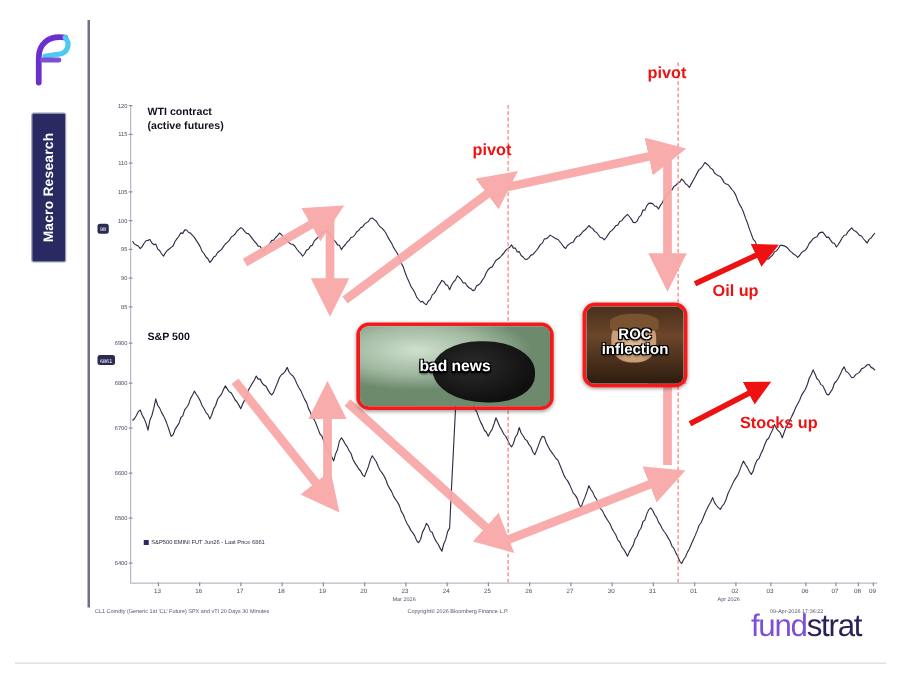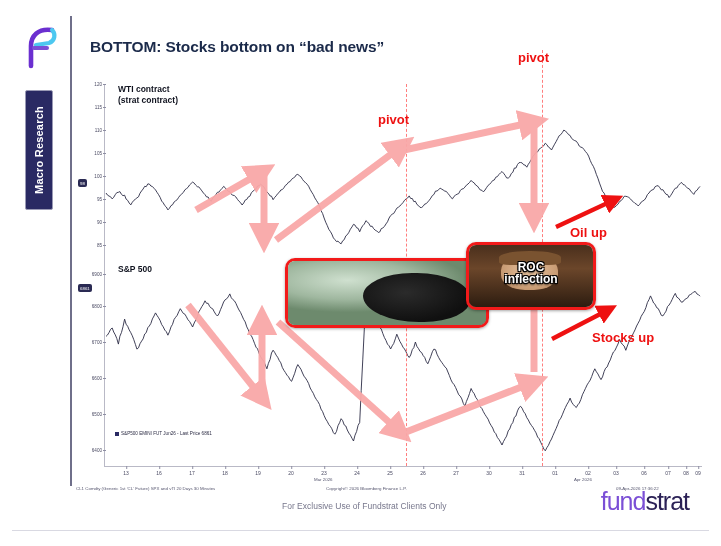--- a/index.html
+++ b/index.html
@@ -49,21 +49,21 @@
 
   .footnote{position:absolute;font-size:4.4px;color:#55556e;white-space:nowrap;}
 
   
   .pivotline{position:absolute;width:0;border-left:1px dashed #ff7d7d;}
   .pivotlabel{position:absolute;color:#ee1111;font-weight:bold;font-size:13px;
               white-space:nowrap;}
 
   
   .callout{position:absolute;border:3px solid #f21a1a;border-radius:10px;
-           overflow:hidden;box-shadow:0 1px 3px rgba(0,0,0,.35);padding-left:46px;}
+           overflow:hidden;box-shadow:0 1px 3px rgba(0,0,0,.35);}
   .callout .art{position:absolute;inset:0;}
   .callout .cap{position:absolute;left:0;right:0;text-align:center;color:#fff;
                 font-weight:bold;line-height:1.02;
                 text-shadow:-1px -1px 0 #000,1px -1px 0 #000,-1px 1px 0 #000,
                             1px 1px 0 #000,0 2px 2px rgba(0,0,0,.8);}
   #callout-stocks{left:285px;top:258px;width:152px;height:64px;}
   #callout-stocks .art{background:
       radial-gradient(ellipse 60% 50% at 30% 30%,#cfe0cf 0%,#9fb79f 60%,#6d8a6d 100%),
       linear-gradient(160deg,#b9cdb6 0%,#7d9a7b 45%,#3a4a38 100%);}
   #callout-stocks .blob{position:absolute;left:38%;top:18%;width:54%;height:78%;
@@ -107,21 +107,20 @@
         <path d="M30 6 C34 10 33 17 27 19 L14 21" stroke="#4dc8f0" stroke-width="4.2" fill="none" stroke-linecap="round"></path>
         <path d="M12 24 L25 24" stroke="#7b4fd6" stroke-width="4" stroke-linecap="round"></path>
       </svg>
     </div>
     <div class="badge">
       <span>Macro Research</span>
     </div>
     <div class="vrule"></div>
   </div>
 
-  <div class="title">BOTTOM: Stocks bottom on “bad news”</div>
 
   <div class="chart">
 
     <div class="axis-line vaxis"></div>
     <div class="axis-line haxis"></div>
 
     <div class="ytick" style="top:4px">120<i></i></div>
     <div class="ytick" style="top:27px">115<i></i></div>
     <div class="ytick" style="top:50px">110<i></i></div>
     <div class="ytick" style="top:73px">105<i></i></div>
@@ -134,21 +133,21 @@
     <div class="ytick" style="top:194px">6900<i></i></div>
     <div class="ytick" style="top:226px">6800<i></i></div>
     <div class="ytick" style="top:262px">6700<i></i></div>
     <div class="ytick" style="top:298px">6600<i></i></div>
     <div class="ytick" style="top:334px">6500<i></i></div>
     <div class="ytick" style="top:370px">6400<i></i></div>
     <div class="pricetag" style="top:206px">6861</div>
 
     <div class="serieslabel" style="left:42px;top:6px">
       <div>WTI contract</div>
-      <div>(strat contract)</div>
+      <div>(active futures)</div>
     </div>
     <div class="serieslabel" style="left:42px;top:186px">S&amp;P 500</div>
 
     <svg id="series-svg" width="630" height="395" style="position:absolute;left:0;top:0">
         <path d="M30.0,115.0 L31.5,117.1 L33.1,118.1 L34.6,118.8 L36.2,120.9 L37.7,119.3 L39.3,116.6 L40.8,114.6 L42.4,114.3 L43.9,113.6 L45.5,116.4 L47.0,117.7 L48.6,117.2 L50.1,121.1 L51.7,122.4 L53.2,125.0 L54.8,126.9 L56.3,124.3 L57.8,122.4 L59.4,121.2 L60.9,119.9 L62.5,118.8 L64.0,115.2 L65.6,112.9 L67.1,111.0 L68.7,108.3 L70.2,108.7 L71.8,105.9 L73.3,106.0 L74.9,108.0 L76.4,108.5 L78.0,110.3 L79.5,111.9 L81.0,114.3 L82.6,116.7 L84.1,119.3 L85.7,123.1 L87.2,124.8 L88.8,127.6 L90.3,129.0 L91.9,131.9 L93.4,130.3 L95.0,127.6 L96.5,126.8 L98.1,124.0 L99.6,122.8 L101.2,121.7 L102.7,119.3 L104.3,117.2 L105.8,115.9 L107.3,114.5 L108.9,111.8 L110.4,110.7 L112.0,109.4 L113.5,107.0 L115.1,105.5 L116.6,104.1 L118.2,105.1 L119.7,107.1 L121.3,108.7 L122.8,108.9 L124.4,110.9 L125.9,112.9 L127.5,115.1 L129.0,116.6 L130.5,118.9 L132.1,119.0 L133.6,121.7 L135.2,123.3 L136.7,120.0 L138.3,118.7 L139.8,116.8 L141.4,114.3 L142.9,114.1 L144.5,112.0 L146.0,110.5 L147.6,108.4 L149.1,109.6 L150.7,111.8 L152.2,113.2 L153.8,113.7 L155.3,116.3 L156.8,117.2 L158.4,117.6 L159.9,119.0 L161.5,121.4 L163.0,123.3 L164.6,124.7 L166.1,127.0 L167.7,125.0 L169.2,122.1 L170.8,121.4 L172.3,118.9 L173.9,118.2 L175.4,114.7 L177.0,113.2 L178.5,111.8 L180.0,110.9 L181.6,108.0 L183.1,107.6 L184.7,106.2 L186.2,107.6 L187.8,108.8 L189.3,111.5 L190.9,114.0 L192.4,115.3 L194.0,117.9 L195.5,118.2 L197.1,121.7 L198.6,119.5 L200.2,117.8 L201.7,115.6 L203.3,114.3 L204.8,112.0 L206.3,111.6 L207.9,109.8 L209.4,107.4 L211.0,106.3 L212.5,104.2 L214.1,103.5 L215.6,101.3 L217.2,100.1 L218.7,99.2 L220.3,96.8 L221.8,96.4 L223.4,97.7 L224.9,98.8 L226.5,101.4 L228.0,103.4 L229.5,104.5 L231.1,106.2 L232.6,108.2 L234.2,111.5 L235.7,114.1 L237.3,116.6 L238.8,119.9 L240.4,122.4 L241.9,124.8 L243.5,128.0 L245.0,132.6 L246.6,135.5 L248.1,140.0 L249.7,144.2 L251.2,147.4 L252.8,151.3 L254.3,153.4 L255.8,156.0 L257.4,159.9 L258.9,161.6 L260.5,163.6 L262.0,163.1 L263.6,164.9 L265.1,165.8 L266.7,162.8 L268.2,161.7 L269.8,157.9 L271.3,156.7 L272.9,154.3 L274.4,151.2 L276.0,148.9 L277.5,146.3 L279.0,147.1 L280.6,149.8 L282.1,150.3 L283.7,153.8 L285.2,150.2 L286.8,147.6 L288.3,146.1 L289.9,142.7 L291.4,143.9 L293.0,145.8 L294.5,148.4 L296.1,148.2 L297.6,150.6 L299.2,152.2 L300.7,152.9 L302.3,154.5 L303.8,153.9 L305.3,150.6 L306.9,149.9 L308.4,148.5 L310.0,145.9 L311.5,143.8 L313.1,140.0 L314.6,137.6 L316.2,136.2 L317.7,135.5 L319.3,132.8 L320.8,130.2 L322.4,129.2 L323.9,128.0 L325.5,126.2 L327.0,124.6 L328.5,122.3 L330.1,120.9 L331.6,120.0 L333.2,117.9 L334.7,120.5 L336.3,120.5 L337.8,123.6 L339.4,123.3 L340.9,126.4 L342.5,127.6 L344.0,129.4 L345.6,129.5 L347.1,128.3 L348.7,126.1 L350.2,125.7 L351.8,123.9 L353.3,122.2 L354.8,120.1 L356.4,117.5 L357.9,116.5 L359.5,113.1 L361.0,113.0 L362.6,111.8 L364.1,110.1 L365.7,111.1 L367.2,112.0 L368.8,113.1 L370.3,113.4 L371.9,115.4 L373.4,117.2 L375.0,119.6 L376.5,120.8 L378.0,118.4 L379.6,117.1 L381.1,116.2 L382.7,115.6 L384.2,112.7 L385.8,111.0 L387.3,110.8 L388.9,109.1 L390.4,107.2 L392.0,106.0 L393.5,104.5 L395.1,102.4 L396.6,104.0 L398.2,104.9 L399.7,107.1 L401.3,108.0 L402.8,110.0 L404.3,112.0 L405.9,112.3 L407.4,113.9 L409.0,112.0 L410.5,109.7 L412.1,107.4 L413.6,106.3 L415.2,104.5 L416.7,102.5 L418.3,102.0 L419.8,99.2 L421.4,98.6 L422.9,96.5 L424.5,94.9 L426.0,93.5 L427.5,95.2 L429.1,97.3 L430.6,99.9 L432.2,100.1 L433.7,98.9 L435.3,95.5 L436.8,94.3 L438.4,90.0 L439.9,90.1 L441.5,86.5 L443.0,84.7 L444.6,84.5 L446.1,84.9 L447.7,86.8 L449.2,87.1 L450.8,89.2 L452.3,86.3 L453.8,84.2 L455.4,81.3 L456.9,78.2 L458.5,76.5 L460.0,74.5 L461.6,73.9 L463.1,71.2 L464.7,70.2 L466.2,68.6 L467.8,67.7 L469.3,65.2 L470.9,66.7 L472.4,69.0 L474.0,70.1 L475.5,72.0 L477.0,69.1 L478.6,66.2 L480.1,63.6 L481.7,60.5 L483.2,57.7 L484.8,56.6 L486.3,54.6 L487.9,52.0 L489.4,53.2 L491.0,54.5 L492.5,56.6 L494.1,57.5 L495.6,60.4 L497.2,61.7 L498.7,62.6 L500.3,63.2 L501.8,65.3 L503.3,68.1 L504.9,69.2 L506.4,69.6 L508.0,71.5 L509.5,73.6 L511.1,75.4 L512.6,78.1 L514.2,82.4 L515.7,85.7 L517.3,88.3 L518.8,91.8 L520.4,96.5 L521.9,100.2 L523.5,105.1 L525.0,109.1 L526.5,113.3 L528.1,115.1 L529.6,118.5 L531.2,123.8 L532.7,124.9 L534.3,126.8 L535.8,127.7 L537.4,129.2 L538.9,129.2 L540.5,127.5 L542.0,126.2 L543.6,123.5 L545.1,122.7 L546.7,120.8 L548.2,118.3 L549.8,118.3 L551.3,118.7 L552.8,119.4 L554.4,120.8 L555.9,122.7 L557.5,123.9 L559.0,125.4 L560.6,126.2 L562.1,127.9 L563.7,126.4 L565.2,124.1 L566.8,123.0 L568.3,122.1 L569.9,119.9 L571.4,116.6 L573.0,115.0 L574.5,112.9 L576.0,112.0 L577.6,111.4 L579.1,108.7 L580.7,107.9 L582.2,107.7 L583.8,109.7 L585.3,111.9 L586.9,111.7 L588.4,114.1 L590.0,116.3 L591.5,116.6 L593.1,119.6 L594.6,117.6 L596.2,115.1 L597.7,112.4 L599.3,110.2 L600.8,110.0 L602.3,107.5 L603.9,105.8 L605.4,104.3 L607.0,106.4 L608.5,107.0 L610.1,108.5 L611.6,110.3 L613.2,110.8 L614.7,113.0 L616.3,114.8 L617.8,116.4 L619.4,113.3 L620.9,112.4 L622.5,110.1 L624.0,108.4 " fill="none" stroke="#2b2b45" stroke-width="0.9" stroke-linejoin="round"></path>
         <path d="M30.0,258.4 L31.5,257.0 L33.1,254.4 L34.6,251.3 L36.2,250.0 L37.7,254.0 L39.3,256.9 L40.8,260.5 L42.4,266.1 L43.9,258.2 L45.5,254.4 L47.0,248.7 L48.6,241.1 L50.1,246.2 L51.7,248.3 L53.2,251.9 L54.8,254.7 L56.3,257.8 L57.8,261.7 L59.4,266.4 L60.9,271.1 L62.5,269.8 L64.0,265.7 L65.6,263.1 L67.1,260.9 L68.7,256.0 L70.2,254.7 L71.8,249.7 L73.3,248.0 L74.9,245.4 L76.4,240.9 L78.0,238.0 L79.5,234.9 L81.0,237.4 L82.6,239.8 L84.1,242.5 L85.7,246.6 L87.2,248.8 L88.8,252.1 L90.3,253.7 L91.9,257.2 L93.4,253.8 L95.0,248.9 L96.5,246.4 L98.1,241.4 L99.6,239.3 L101.2,237.3 L102.7,233.8 L104.3,230.7 L105.8,233.1 L107.3,235.4 L108.9,236.2 L110.4,238.8 L112.0,241.8 L113.5,243.4 L115.1,246.1 L116.6,249.0 L118.2,245.0 L119.7,242.1 L121.3,238.7 L122.8,233.9 L124.4,231.2 L125.9,228.5 L127.5,226.0 L129.0,222.8 L130.5,225.3 L132.1,225.3 L133.6,228.3 L135.2,230.1 L136.7,230.8 L138.3,233.9 L139.8,236.3 L141.4,238.0 L142.9,235.9 L144.5,231.7 L146.0,228.2 L147.6,224.0 L149.1,221.8 L150.7,220.8 L152.2,218.9 L153.8,215.9 L155.3,219.8 L156.8,221.5 L158.4,222.8 L159.9,225.3 L161.5,229.0 L163.0,232.0 L164.6,234.5 L166.1,237.9 L167.7,241.5 L169.2,243.9 L170.8,248.9 L172.3,251.8 L173.9,256.4 L175.4,257.7 L177.0,261.4 L178.5,265.3 L180.0,269.2 L181.6,270.9 L183.1,275.4 L184.7,278.9 L186.2,281.2 L187.8,283.3 L189.3,287.1 L190.9,290.8 L192.4,285.3 L194.0,281.6 L195.5,275.0 L197.1,272.2 L198.6,274.3 L200.2,277.2 L201.7,279.3 L203.3,282.6 L204.8,284.8 L206.3,289.4 L207.9,292.3 L209.4,294.5 L211.0,297.2 L212.5,298.8 L214.1,301.9 L215.6,303.3 L217.2,299.2 L218.7,295.3 L220.3,289.9 L221.8,286.6 L223.4,289.0 L224.9,291.2 L226.5,295.0 L228.0,298.2 L229.5,300.1 L231.1,302.6 L232.6,305.5 L234.2,310.0 L235.7,312.7 L237.3,315.3 L238.8,318.9 L240.4,321.5 L241.9,323.6 L243.5,326.5 L245.0,331.1 L246.6,333.6 L248.1,337.5 L249.7,341.0 L251.2,343.3 L252.8,346.5 L254.3,348.3 L255.8,350.7 L257.4,354.7 L258.9,356.2 L260.5,353.4 L262.0,347.7 L263.6,344.7 L265.1,340.7 L266.7,342.7 L268.2,346.9 L269.8,348.0 L271.3,352.0 L272.9,355.1 L274.4,357.2 L276.0,360.3 L277.5,363.0 L279.0,357.2 L280.6,353.5 L282.1,347.3 L283.7,344.5 L285.2,312.3 L286.8,281.1 L288.3,251.2 L289.9,219.1 L291.4,222.0 L293.0,225.7 L294.5,230.3 L296.1,231.5 L297.6,235.8 L299.2,239.2 L300.7,241.5 L302.3,244.9 L303.8,249.6 L305.3,251.1 L306.9,255.7 L308.4,259.5 L310.0,262.5 L311.5,266.2 L313.1,267.8 L314.6,271.0 L316.2,267.8 L317.7,265.5 L319.3,260.9 L320.8,256.2 L322.4,260.0 L323.9,263.4 L325.5,266.2 L327.0,269.2 L328.5,271.0 L330.1,273.9 L331.6,277.4 L333.2,279.5 L334.7,277.0 L336.3,271.6 L337.8,269.7 L339.4,264.0 L340.9,268.4 L342.5,270.6 L344.0,273.4 L345.6,274.5 L347.1,277.5 L348.7,279.4 L350.2,283.4 L351.8,285.8 L353.3,282.2 L354.8,278.3 L356.4,273.7 L357.9,271.1 L359.5,271.7 L361.0,276.2 L362.6,279.4 L364.1,282.1 L365.7,284.3 L367.2,286.4 L368.8,288.8 L370.3,290.1 L371.9,294.0 L373.4,297.6 L375.0,301.9 L376.5,304.8 L378.0,306.5 L379.6,309.5 L381.1,312.9 L382.7,316.7 L384.2,318.1 L385.8,320.9 L387.3,325.4 L388.9,328.1 L390.4,323.5 L392.0,319.7 L393.5,315.5 L395.1,310.5 L396.6,313.6 L398.2,315.7 L399.7,319.3 L401.3,321.5 L402.8,325.1 L404.3,328.9 L405.9,330.5 L407.4,333.7 L409.0,336.5 L410.5,338.8 L412.1,341.2 L413.6,344.9 L415.2,347.6 L416.7,350.0 L418.3,354.1 L419.8,355.6 L421.4,359.5 L422.9,361.4 L424.5,364.1 L426.0,367.0 L427.5,363.5 L429.1,360.6 L430.6,358.1 L432.2,352.9 L433.7,351.0 L435.3,346.6 L436.8,344.6 L438.4,339.2 L439.9,338.1 L441.5,332.9 L443.0,329.7 L444.6,328.3 L446.1,330.2 L447.7,333.8 L449.2,335.7 L450.8,339.7 L452.3,341.9 L453.8,345.0 L455.4,347.4 L456.9,349.4 L458.5,352.3 L460.0,354.8 L461.6,359.0 L463.1,360.7 L464.7,364.3 L466.2,367.2 L467.8,371.0 L469.3,372.8 L470.9,369.6 L472.4,367.4 L474.0,363.7 L475.5,361.0 L477.0,357.4 L478.6,353.8 L480.1,350.5 L481.7,346.7 L483.2,342.4 L484.8,340.2 L486.3,336.8 L487.9,332.8 L489.4,329.5 L491.0,326.2 L492.5,323.8 L494.1,320.1 L495.6,324.1 L497.2,326.4 L498.7,328.1 L500.3,329.5 L501.8,326.8 L503.3,325.1 L504.9,321.4 L506.4,316.8 L508.0,313.5 L509.5,310.3 L511.1,306.9 L512.6,304.5 L514.2,302.1 L515.7,298.5 L517.3,294.1 L518.8,290.8 L520.4,293.8 L521.9,295.9 L523.5,299.2 L525.0,301.6 L526.5,298.9 L528.1,293.6 L529.6,290.2 L531.2,288.9 L532.7,285.0 L534.3,281.9 L535.8,277.6 L537.4,274.0 L538.9,272.6 L540.5,269.1 L542.0,266.0 L543.6,261.5 L545.1,264.7 L546.7,266.7 L548.2,268.1 L549.8,272.3 L551.3,268.0 L552.8,264.0 L554.4,260.8 L555.9,258.3 L557.5,254.9 L559.0,251.9 L560.6,248.0 L562.1,245.2 L563.7,242.2 L565.2,238.3 L566.8,235.7 L568.3,233.4 L569.9,229.6 L571.4,224.6 L573.0,221.6 L574.5,217.9 L576.0,221.2 L577.6,225.0 L579.1,226.3 L580.7,229.7 L582.2,230.5 L583.8,233.8 L585.3,237.3 L586.9,237.9 L588.4,235.7 L590.0,233.2 L591.5,228.6 L593.1,227.0 L594.6,224.6 L596.2,221.4 L597.7,218.1 L599.3,215.4 L600.8,219.1 L602.3,220.0 L603.9,222.0 L605.4,224.2 L607.0,223.8 L608.5,221.7 L610.1,220.7 L611.6,219.9 L613.2,217.1 L614.7,216.4 L616.3,215.3 L617.8,213.8 L619.4,213.6 L620.9,215.9 L622.5,216.7 L624.0,218.2 " fill="none" stroke="#2b2b45" stroke-width="0.9" stroke-linejoin="round"></path>
       </svg>
 
     <div class="pivotline" style="left:330px;top:6px;height:382px"></div>
     <div class="pivotline" style="left:466px;top:-28px;height:416px"></div>
@@ -219,33 +218,33 @@
       <line x1="556" y1="227" x2="614" y2="200"></line>
       <line x1="552" y1="339" x2="608" y2="310"></line>
     </g>
   </svg>
 
   <div class="callout" id="callout-stocks">
     <div class="art">
       <div class="blob"></div>
     </div>
     <div class="cap">
+      <div>bad news</div>
     </div>
   </div>
 
   <div class="callout" id="callout-roc">
     <div class="art">
       <div class="face"></div>
       <div class="hair"></div>
     </div>
     <div class="cap">
       <div>ROC</div>
       <div>inflection</div>
     </div>
   </div>
 
   <div class="redlabel" style="left:570px;top:225px">Oil up</div>
   <div class="redlabel" style="left:592px;top:330px">Stocks up</div>
 
-  <div class="footer-text">For Exclusive Use of Fundstrat Clients Only</div>
   <div class="fundstrat"><span class="a">fund</span><span class="b">strat</span></div>
   <div class="footrule"></div>
 </div>
 
 </body></html>

